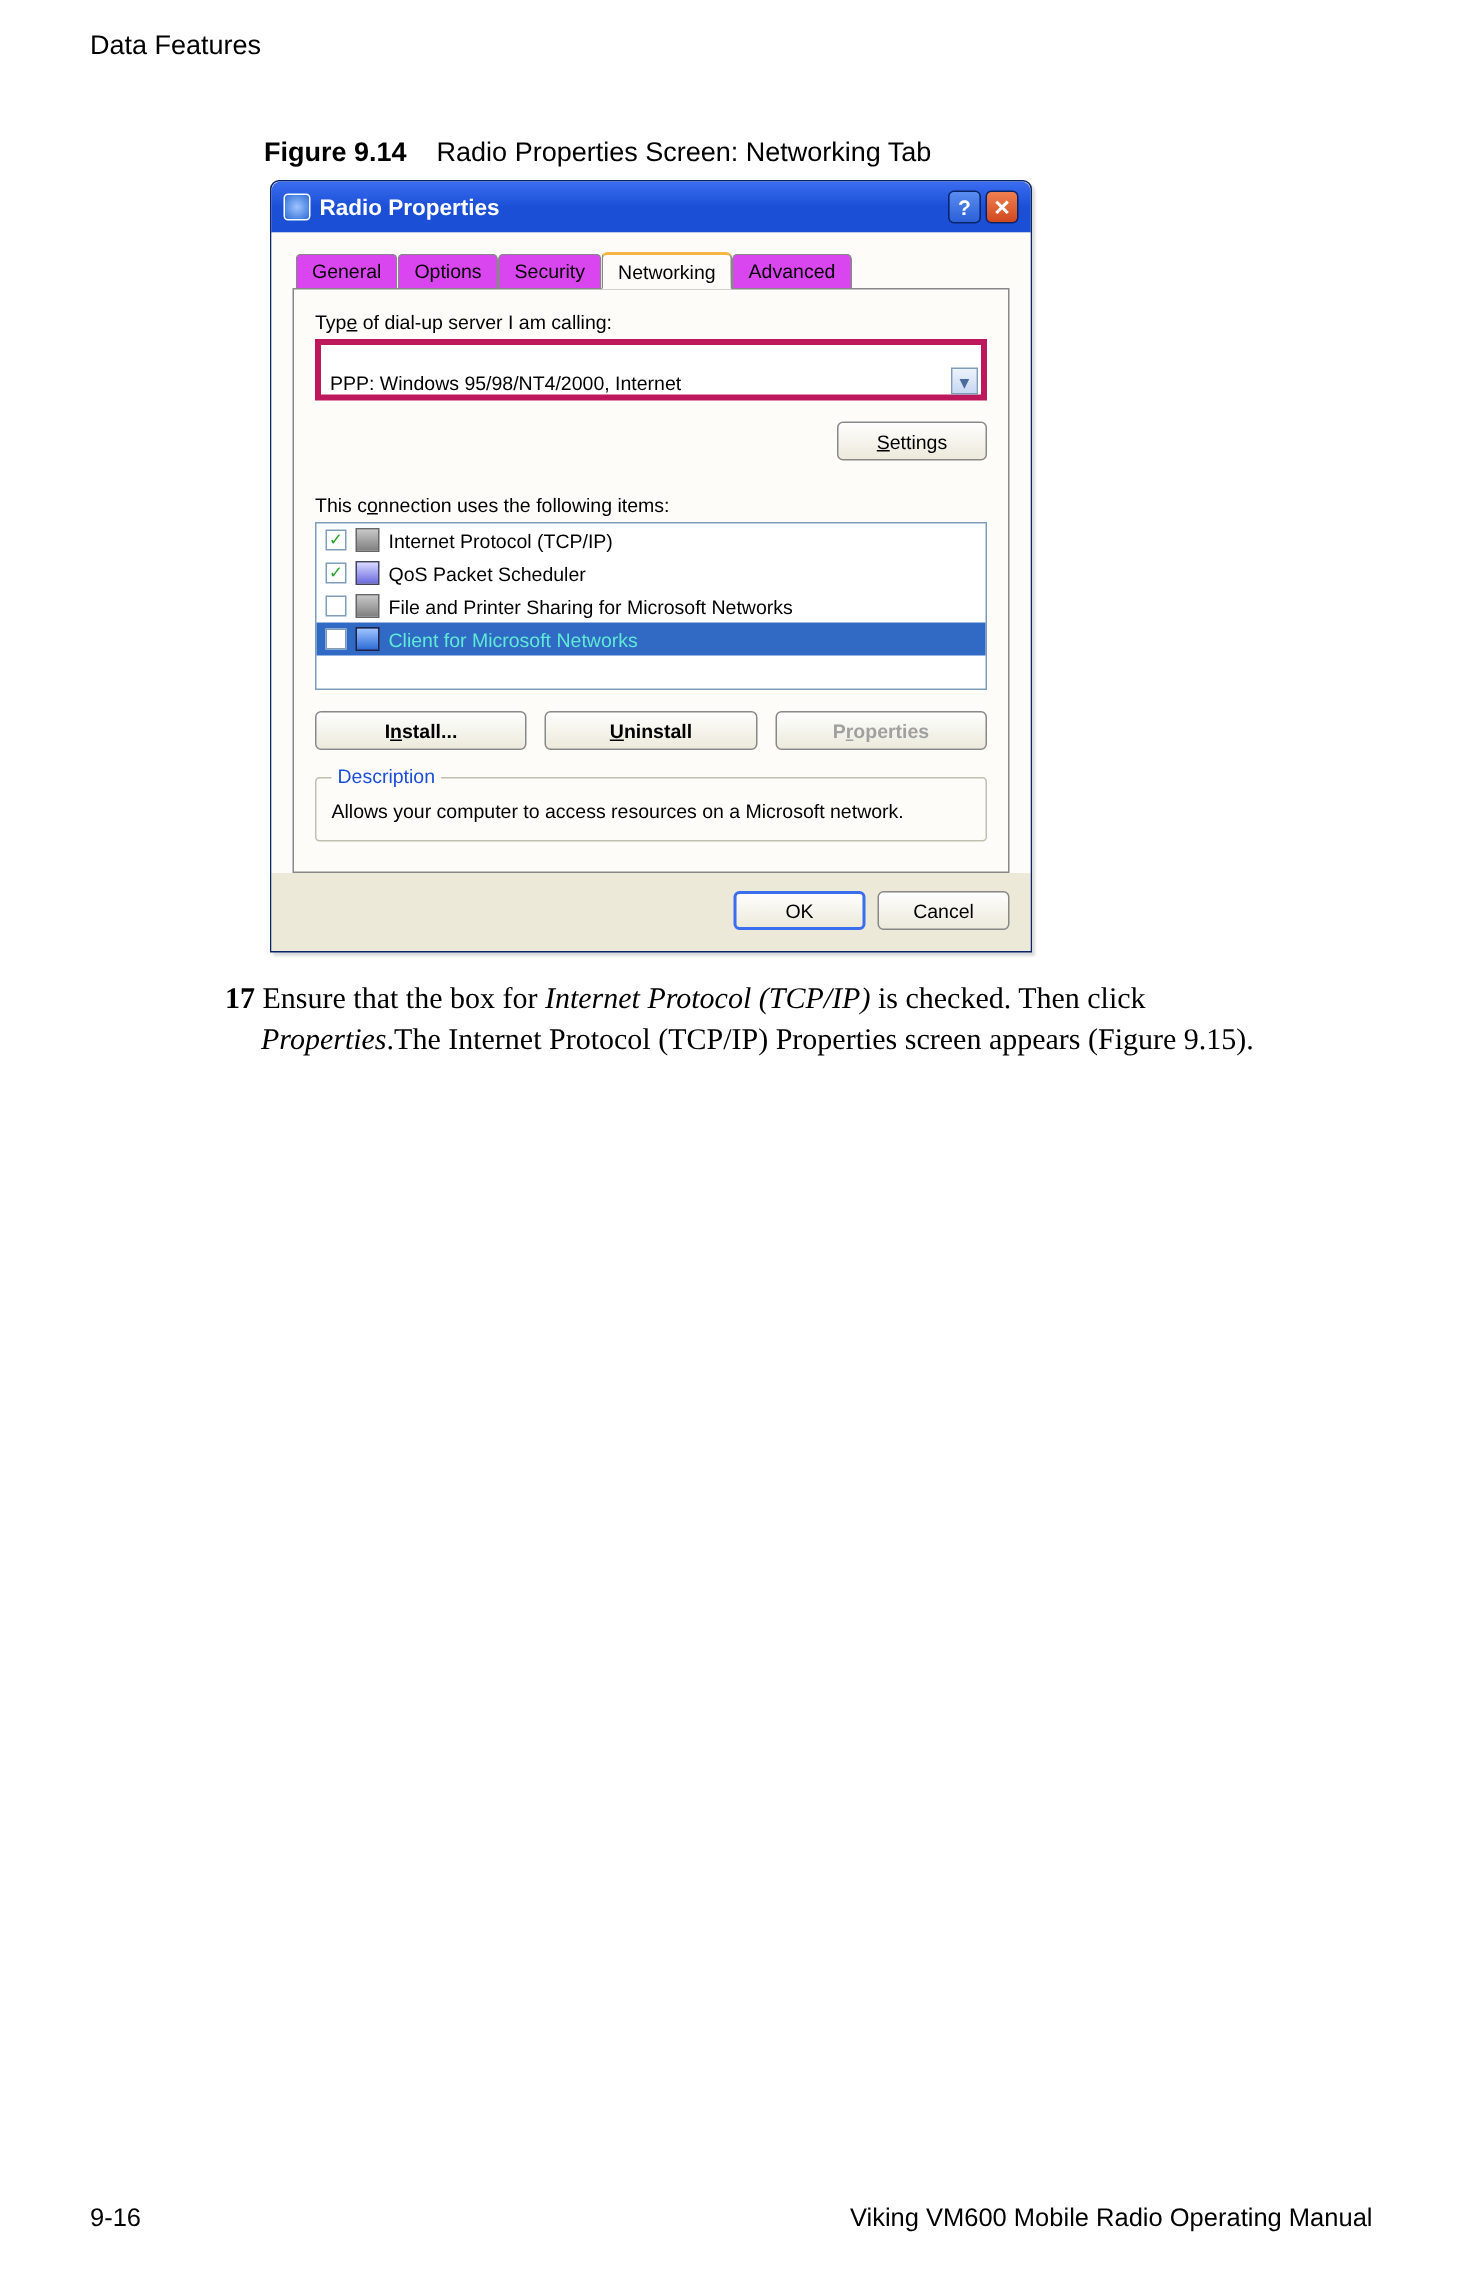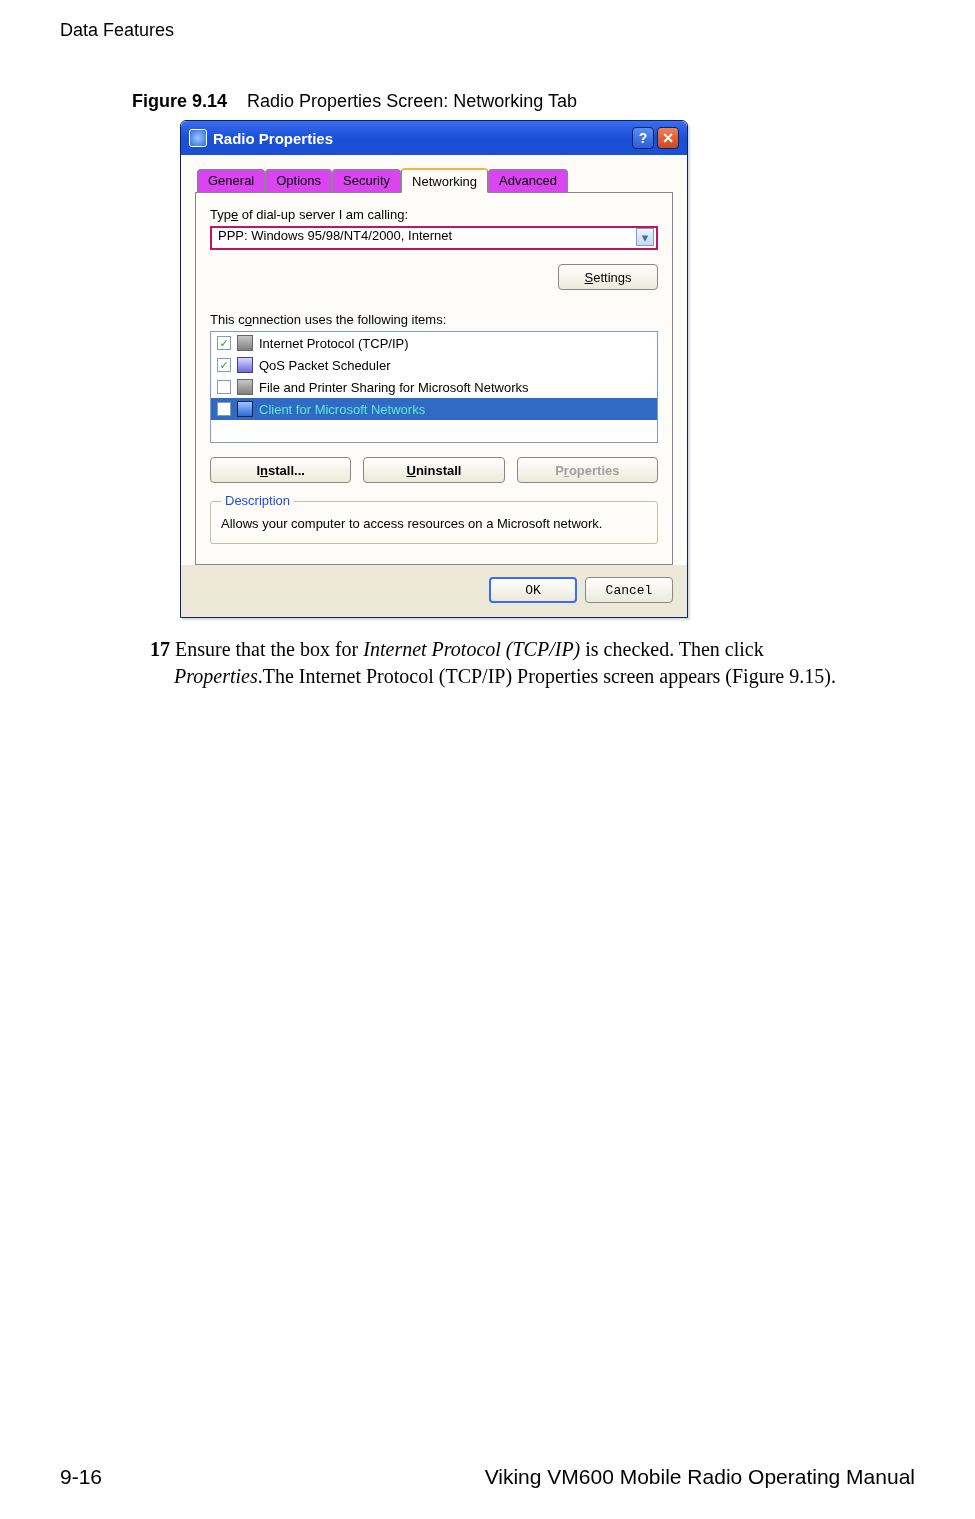--- a/index.html
+++ b/index.html
@@ -19,21 +19,21 @@
     padding: 20px 60px 40px 60px;
   }
   .header-left {
     font-family: Arial, sans-serif;
     font-size: 18px;
     margin-bottom: 50px;
   }
   .figure-caption {
     font-family: Arial, sans-serif;
     font-size: 18px;
-    margin-left: 72px;
+    margin-left: 116px;
     margin-bottom: 8px;
   }
   .figure-caption .fignum { font-weight: bold; }
   .screenshot {
     width: 508px;
     margin-left: 120px;
     font-family: Tahoma, Arial, sans-serif;
     font-size: 13px;
     background: #ece9d8;
     border: 1px solid #0a246a;
@@ -103,24 +103,24 @@
   .tab-panel {
     border: 1px solid #888;
     background: #fdfcf8;
     padding: 14px 14px 16px 14px;
     position: relative;
   }
   .label { margin-bottom: 4px; }
   .underline { text-decoration: underline; }
   .dropdown {
     display: flex;
-    border: 2px solid #be185d;
+    border: 4px solid #be185d;
     background: #fff;
-    height: 24px;
-    align-items: flex-start;
+    height: 41px;
+    align-items: flex-end;
     padding: 0 2px 0 6px;
     margin-bottom: 14px;
   }
   .dropdown .val { flex: 1; }
   .dropdown .arrow {
     width: 18px; height: 18px;
     border: 1px solid #7f9db9;
     background: linear-gradient(#eef3fb,#c7d8f3);
     display:flex;align-items:center;justify-content:center;
     color:#4a6a9c;
@@ -184,42 +184,42 @@
     position:absolute; top:-9px; left:10px;
     background:#fdfcf8; padding:0 4px;
     color:#1d4ed8; font-weight:normal;
   }
   .dlg-footer {
     display:flex; justify-content:flex-end;
     gap: 8px;
     padding: 12px 14px 14px 0;
     background:#ece9d8;
   }
-  .dlg-footer .xp-btn { min-width: 88px; font-family: Liberation Mono, monospace; }
+  .dlg-footer .xp-btn { min-width: 88px; }
   .xp-btn.primary {
     border: 2px solid #3a6df0;
   }
   .instruction {
     font-size: 20px;
     line-height: 1.35;
     margin: 18px 40px 0 90px;
     text-indent: -24px;
     padding-left: 24px;
   }
   .instruction .num { font-weight: bold; }
   .instruction .it { font-style: italic; }
   .footer {
     position:absolute;
     bottom: 30px;
     left: 0; right: 0;
     display:flex;
     justify-content: space-between;
     padding: 0 60px;
     font-family: Arial, sans-serif;
-    font-size: 21px;
+    font-size: 17px;
     gap: 29px;
   }
 </style>
 </head>
 <body>
 
 <div class="page">
   <div class="header-left">Data Features</div>
 
   <div class="figure-caption">

